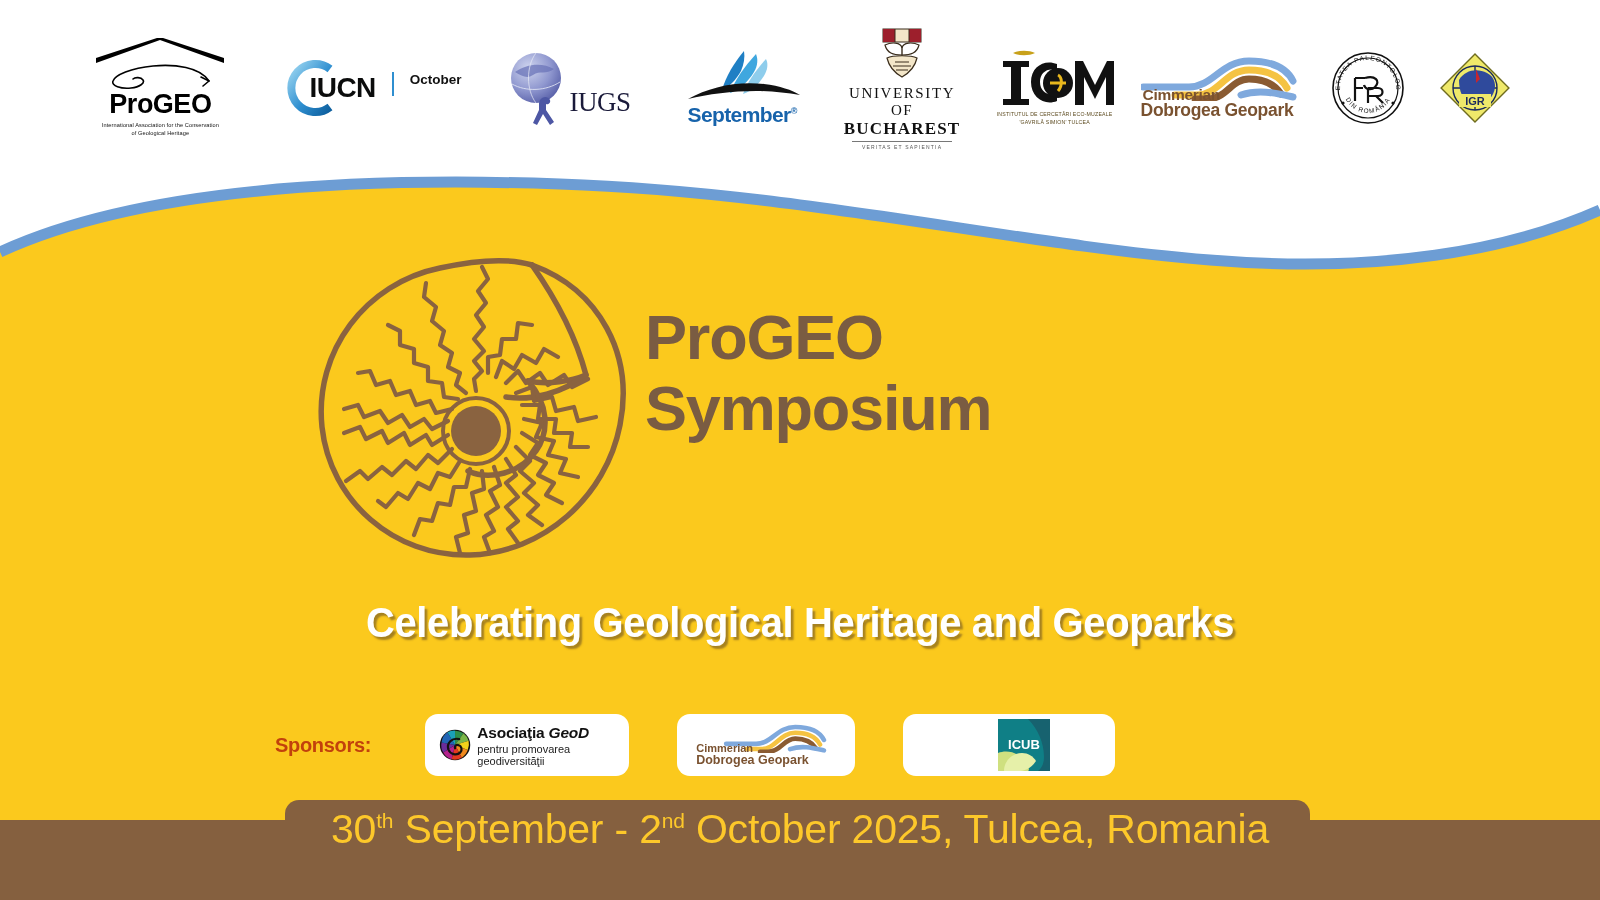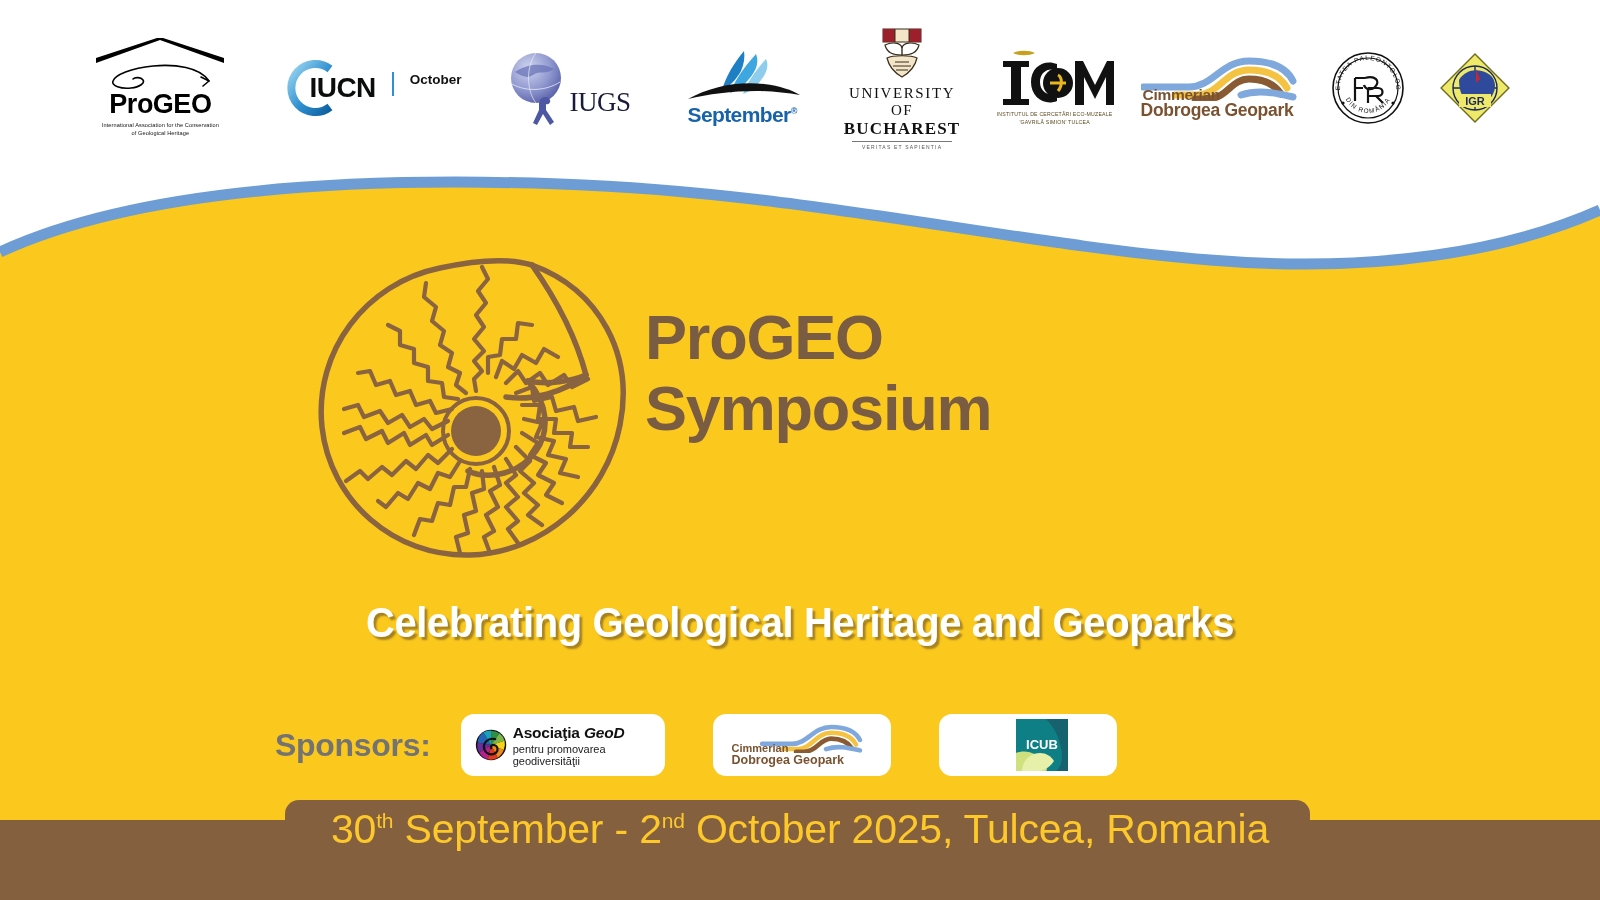--- a/index.html
+++ b/index.html
@@ -176,43 +176,43 @@
   
   #sponsors-row {
     position: absolute;
     left: 275px; top: 705px;
     width: 1060px; height: 80px;
     display: flex;
     align-items: center;
     z-index: 4;
   }
   #sponsors-label {
-    color: #737373;
+    color: #c2410c;
     font-family: "Liberation Sans", sans-serif;
     font-weight: bold;
-    font-size: 32px;
+    font-size: 20px;
     letter-spacing: -0.3px;
-    margin-right: 30px;
+    margin-right: 54px;
     white-space: nowrap;
   }
   .sponsor-card {
     background: #ffffff;
     border-radius: 13px;
     height: 62px;
     display: flex;
     align-items: center;
     justify-content: center;
     margin-right: 48px;
     padding: 0 14px;
     box-sizing: border-box;
   }
   .sp-cornel { width: 180px; }
   .sp-geod   { width: 204px; }
   .sp-cdg    { width: 178px; }
-  .sp-icub   { width: 178px; margin-right: 0; padding-left: 43px; }
+  .sp-icub   { width: 212px; margin-right: 0; padding-left: 43px; }
 
   .cc-globe { width: 34px; height: 34px; display:block; }
   .cc-txt { margin-left: 7px; }
   .cc-main {
     font-weight: bold; font-size: 13.5px; color: #1b6fb5; letter-spacing: -0.2px;
   }
   .cc-main .amp { color: #58a8da; }
   .cc-sub { font-size: 7.5px; color: #1b6fb5; letter-spacing: 2px; margin-top: 2px; }
 
   .geod-mark { width: 38px; height: 38px; display:block; }

